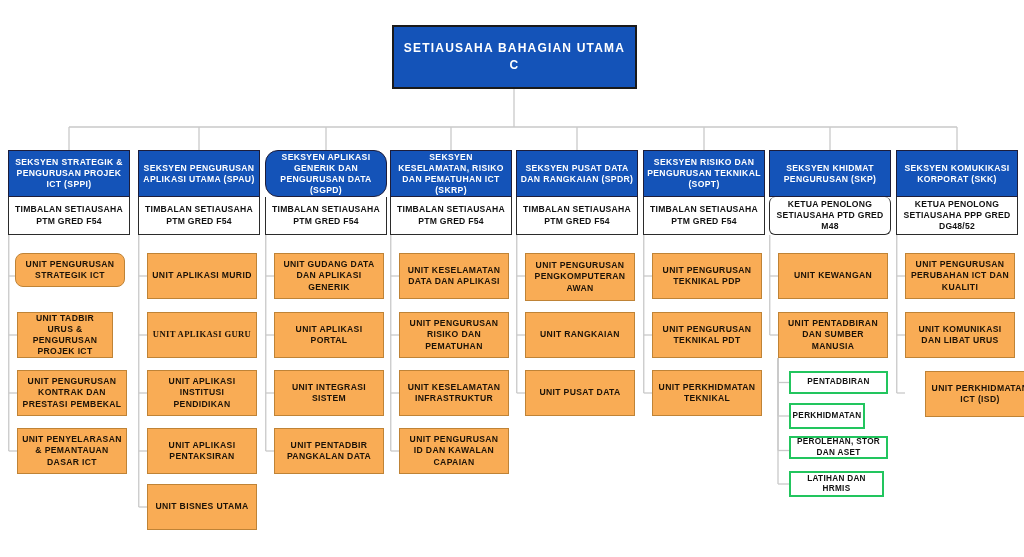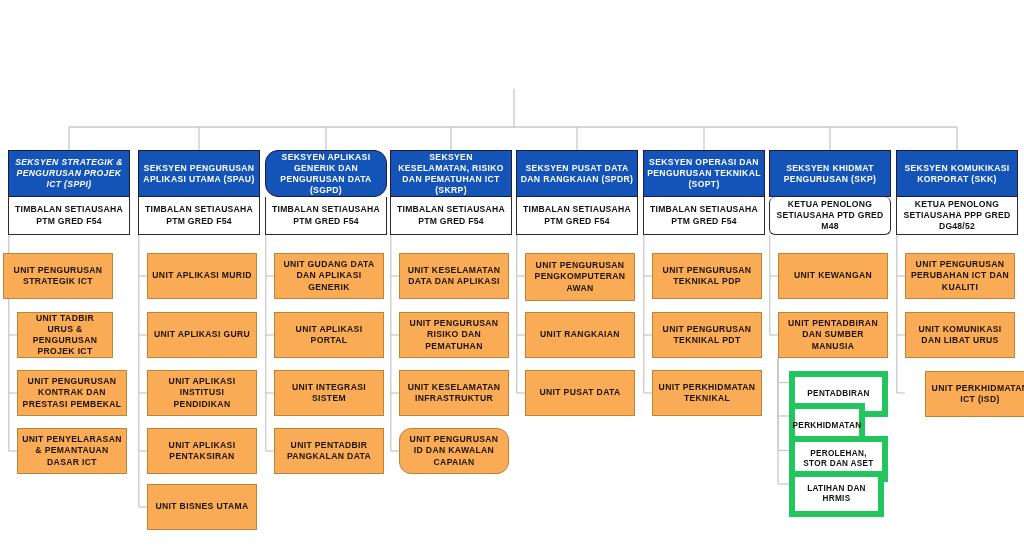--- a/index.html
+++ b/index.html
@@ -21,22 +21,22 @@
   }
   .sec-role{
     background:#ffffff;color:#111111;border:1px solid #2b2b2b;border-top:none;
     font-size:8.6px;line-height:1.3;padding:2px 3px;
   }
   .unit{
     background:#f9ac55;color:#1c1207;border:1.5px solid #bf8336;
     font-size:8.6px;line-height:1.3;padding:2px 4px;letter-spacing:.35px;
   }
   .subunit{
-    background:#ffffff;color:#111111;border:6px solid #22c55e;
-    font-size:8.2px;line-height:1.25;padding:17px 3px;letter-spacing:.3px;
+    background:#ffffff;color:#111111;border:2px solid #22c55e;
+    font-size:8.2px;line-height:1.25;padding:5px 3px;letter-spacing:.3px;
   }
 </style>
 </head>
 <body>
 
 <div id="stage">
   <svg id="wires">
       <path d="M 514 89 V 127" fill="none" stroke="#c9c9c9" stroke-width="1.3"></path>
       <path d="M 69 127 H 957" fill="none" stroke="#c9c9c9" stroke-width="1.3"></path>
       <path d="M 69 127 V 150" fill="none" stroke="#c9c9c9" stroke-width="1.3"></path>
@@ -85,52 +85,53 @@
       <path d="M 778 358 V 450.5" fill="none" stroke="#c9c9c9" stroke-width="1.3"></path>
       <path d="M 778 484 H 789" fill="none" stroke="#c9c9c9" stroke-width="1.3"></path>
       <path d="M 778 358 V 484" fill="none" stroke="#c9c9c9" stroke-width="1.3"></path>
       <path d="M 769.75 235 V 335" fill="none" stroke="#c9c9c9" stroke-width="1.3"></path>
       <path d="M 957 127 V 150" fill="none" stroke="#c9c9c9" stroke-width="1.3"></path>
       <path d="M 896.75 276 H 905" fill="none" stroke="#c9c9c9" stroke-width="1.3"></path>
       <path d="M 896.75 335 H 905" fill="none" stroke="#c9c9c9" stroke-width="1.3"></path>
       <path d="M 896.75 393 H 905" fill="none" stroke="#c9c9c9" stroke-width="1.3"></path>
       <path d="M 896.75 235 V 393" fill="none" stroke="#c9c9c9" stroke-width="1.3"></path>
     </svg>
+  <div id="top-box" class="box">SETIAUSAHA BAHAGIAN UTAMA C</div>
   <div id="columns">
-      <div class="box sec-header" style="left: 8px; top: 150px; width: 122px; height: 47px; font-style: italic;">SEKSYEN STRATEGIK &amp; PENGURUSAN PROJEK ICT (SPPI)</div>
+      <div class="box sec-header" style="left: 8px; top: 150px; width: 122px; height: 47px;">SEKSYEN STRATEGIK &amp; PENGURUSAN PROJEK ICT (SPPI)</div>
       <div class="box sec-role" style="left: 8px; top: 197px; width: 122px; height: 38px;">TIMBALAN SETIAUSAHA PTM GRED F54</div>
-      <div class="box unit" style="left: 3px; top: 253px; width: 110px; height: 46px;">UNIT PENGURUSAN STRATEGIK ICT</div>
+      <div class="box unit" style="left: 15px; top: 253px; width: 110px; height: 34px; border-radius: 8px;">UNIT PENGURUSAN STRATEGIK ICT</div>
       <div class="box unit" style="left: 17px; top: 312px; width: 96px; height: 46px;">UNIT TADBIR URUS &amp; PENGURUSAN PROJEK ICT</div>
       <div class="box unit" style="left: 17px; top: 370px; width: 110px; height: 46px;">UNIT PENGURUSAN KONTRAK DAN PRESTASI PEMBEKAL</div>
       <div class="box unit" style="left: 17px; top: 428px; width: 110px; height: 46px;">UNIT PENYELARASAN &amp; PEMANTAUAN DASAR ICT</div>
       <div class="box sec-header" style="left: 138px; top: 150px; width: 122px; height: 47px;">SEKSYEN PENGURUSAN APLIKASI UTAMA (SPAU)</div>
       <div class="box sec-role" style="left: 138px; top: 197px; width: 122px; height: 38px;">TIMBALAN SETIAUSAHA PTM GRED F54</div>
       <div class="box unit" style="left: 147px; top: 253px; width: 110px; height: 46px;">UNIT APLIKASI MURID</div>
-      <div class="box unit" style="left: 147px; top: 312px; width: 110px; height: 46px;">UNIT APLIKASI GURU</div>
+      <div class="box unit" style="left: 147px; top: 312px; width: 110px; height: 46px; font-family: Liberation Serif, serif;">UNIT APLIKASI GURU</div>
       <div class="box unit" style="left: 147px; top: 370px; width: 110px; height: 46px;">UNIT APLIKASI INSTITUSI PENDIDIKAN</div>
       <div class="box unit" style="left: 147px; top: 428px; width: 110px; height: 46px;">UNIT APLIKASI PENTAKSIRAN</div>
       <div class="box unit" style="left: 147px; top: 484px; width: 110px; height: 46px;">UNIT BISNES UTAMA</div>
       <div class="box sec-header" style="left: 265px; top: 150px; width: 122px; height: 47px; border-radius: 13px;">SEKSYEN APLIKASI GENERIK DAN PENGURUSAN DATA (SGPD)</div>
       <div class="box sec-role" style="left: 265px; top: 197px; width: 122px; height: 38px;">TIMBALAN SETIAUSAHA PTM GRED F54</div>
       <div class="box unit" style="left: 274px; top: 253px; width: 110px; height: 46px;">UNIT GUDANG DATA DAN APLIKASI GENERIK</div>
       <div class="box unit" style="left: 274px; top: 312px; width: 110px; height: 46px;">UNIT APLIKASI PORTAL</div>
       <div class="box unit" style="left: 274px; top: 370px; width: 110px; height: 46px;">UNIT INTEGRASI SISTEM</div>
       <div class="box unit" style="left: 274px; top: 428px; width: 110px; height: 46px;">UNIT PENTADBIR PANGKALAN DATA</div>
       <div class="box sec-header" style="left: 390px; top: 150px; width: 122px; height: 47px;">SEKSYEN KESELAMATAN, RISIKO DAN PEMATUHAN ICT (SKRP)</div>
       <div class="box sec-role" style="left: 390px; top: 197px; width: 122px; height: 38px;">TIMBALAN SETIAUSAHA PTM GRED F54</div>
       <div class="box unit" style="left: 399px; top: 253px; width: 110px; height: 46px;">UNIT KESELAMATAN DATA DAN APLIKASI</div>
       <div class="box unit" style="left: 399px; top: 312px; width: 110px; height: 46px;">UNIT PENGURUSAN RISIKO DAN PEMATUHAN</div>
       <div class="box unit" style="left: 399px; top: 370px; width: 110px; height: 46px;">UNIT KESELAMATAN INFRASTRUKTUR</div>
-      <div class="box unit" style="left: 399px; top: 428px; width: 110px; height: 46px; border-radius: 12px;">UNIT PENGURUSAN ID DAN KAWALAN CAPAIAN</div>
+      <div class="box unit" style="left: 399px; top: 428px; width: 110px; height: 46px;">UNIT PENGURUSAN ID DAN KAWALAN CAPAIAN</div>
       <div class="box sec-header" style="left: 516px; top: 150px; width: 122px; height: 47px;">SEKSYEN PUSAT DATA DAN RANGKAIAN (SPDR)</div>
       <div class="box sec-role" style="left: 516px; top: 197px; width: 122px; height: 38px;">TIMBALAN SETIAUSAHA PTM GRED F54</div>
       <div class="box unit" style="left: 525px; top: 253px; width: 110px; height: 48px;">UNIT PENGURUSAN PENGKOMPUTERAN AWAN</div>
       <div class="box unit" style="left: 525px; top: 312px; width: 110px; height: 46px;">UNIT RANGKAIAN</div>
       <div class="box unit" style="left: 525px; top: 370px; width: 110px; height: 46px;">UNIT PUSAT DATA</div>
-      <div class="box sec-header" style="left: 643px; top: 150px; width: 122px; height: 47px;">SEKSYEN OPERASI DAN PENGURUSAN TEKNIKAL (SOPT)</div>
+      <div class="box sec-header" style="left: 643px; top: 150px; width: 122px; height: 47px;">SEKSYEN RISIKO DAN PENGURUSAN TEKNIKAL (SOPT)</div>
       <div class="box sec-role" style="left: 643px; top: 197px; width: 122px; height: 38px;">TIMBALAN SETIAUSAHA PTM GRED F54</div>
       <div class="box unit" style="left: 652px; top: 253px; width: 110px; height: 46px;">UNIT PENGURUSAN TEKNIKAL PDP</div>
       <div class="box unit" style="left: 652px; top: 312px; width: 110px; height: 46px;">UNIT PENGURUSAN TEKNIKAL PDT</div>
       <div class="box unit" style="left: 652px; top: 370px; width: 110px; height: 46px;">UNIT PERKHIDMATAN TEKNIKAL</div>
       <div class="box sec-header" style="left: 769px; top: 150px; width: 122px; height: 47px;">SEKSYEN KHIDMAT PENGURUSAN (SKP)</div>
       <div class="box sec-role" style="left: 769px; top: 197px; width: 122px; height: 38px; border-radius: 6px;">KETUA PENOLONG SETIAUSAHA PTD GRED M48</div>
       <div class="box unit" style="left: 778px; top: 253px; width: 110px; height: 46px;">UNIT KEWANGAN</div>
       <div class="box unit" style="left: 778px; top: 312px; width: 110px; height: 46px;">UNIT PENTADBIRAN DAN SUMBER MANUSIA</div>
       <div class="box subunit" style="left: 789px; top: 371px; width: 99px; height: 23px;">PENTADBIRAN</div>
       <div class="box subunit" style="left: 789px; top: 403px; width: 76px; height: 26px;">PERKHIDMATAN</div>

